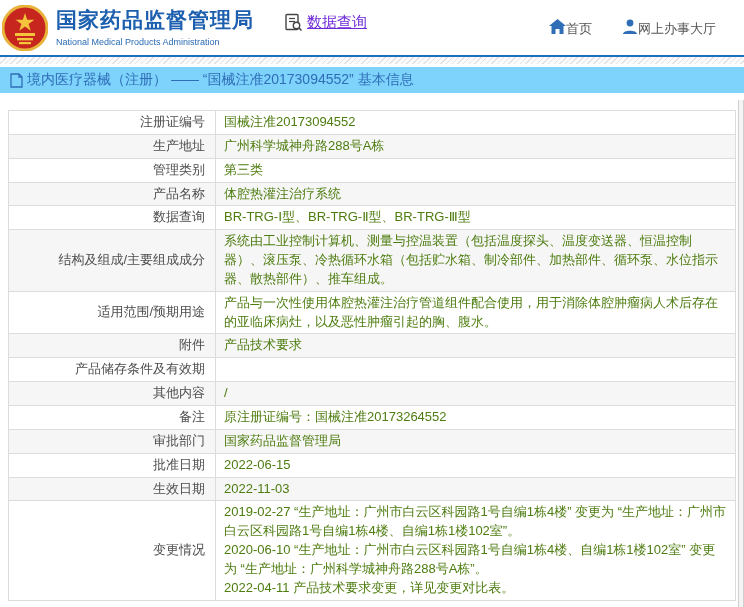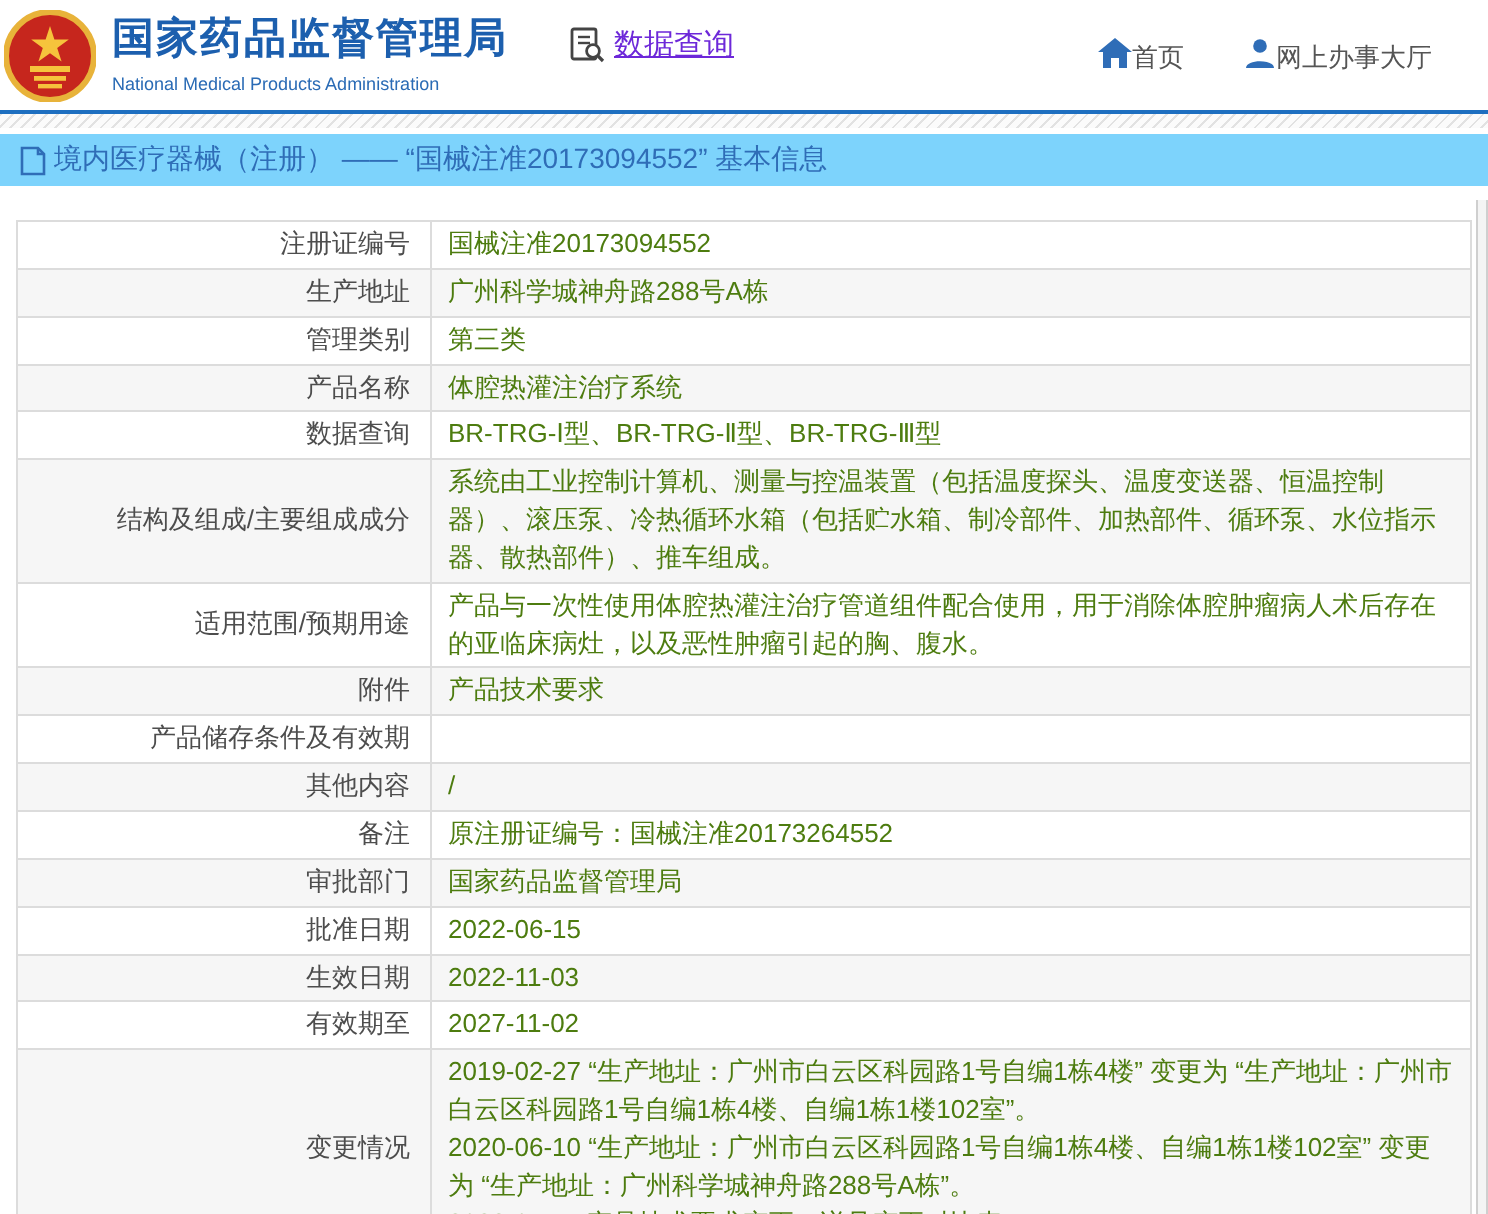--- a/index.html
+++ b/index.html
@@ -230,24 +230,20 @@
       </tr>
       <tr>
         <th>批准日期</th>
         <td>2022-06-15</td>
       </tr>
       <tr>
         <th>生效日期</th>
         <td>2022-11-03</td>
       </tr>
       <tr>
-        <th>有效期至</th>
-        <td>2027-11-02</td>
-      </tr>
-      <tr>
         <th>变更情况</th>
         <td>2019-02-27 “生产地址：广州市白云区科园路1号自编1栋4楼” 变更为 “生产地址：广州市白云区科园路1号自编1栋4楼、自编1栋1楼102室”。
 2020-06-10 “生产地址：广州市白云区科园路1号自编1栋4楼、自编1栋1楼102室” 变更为 “生产地址：广州科学城神舟路288号A栋”。
 2022-04-11 产品技术要求变更，详见变更对比表。</td>
       </tr>
     </tbody>
 </table>
 
 <div class="scrollbar-track"></div>
 

